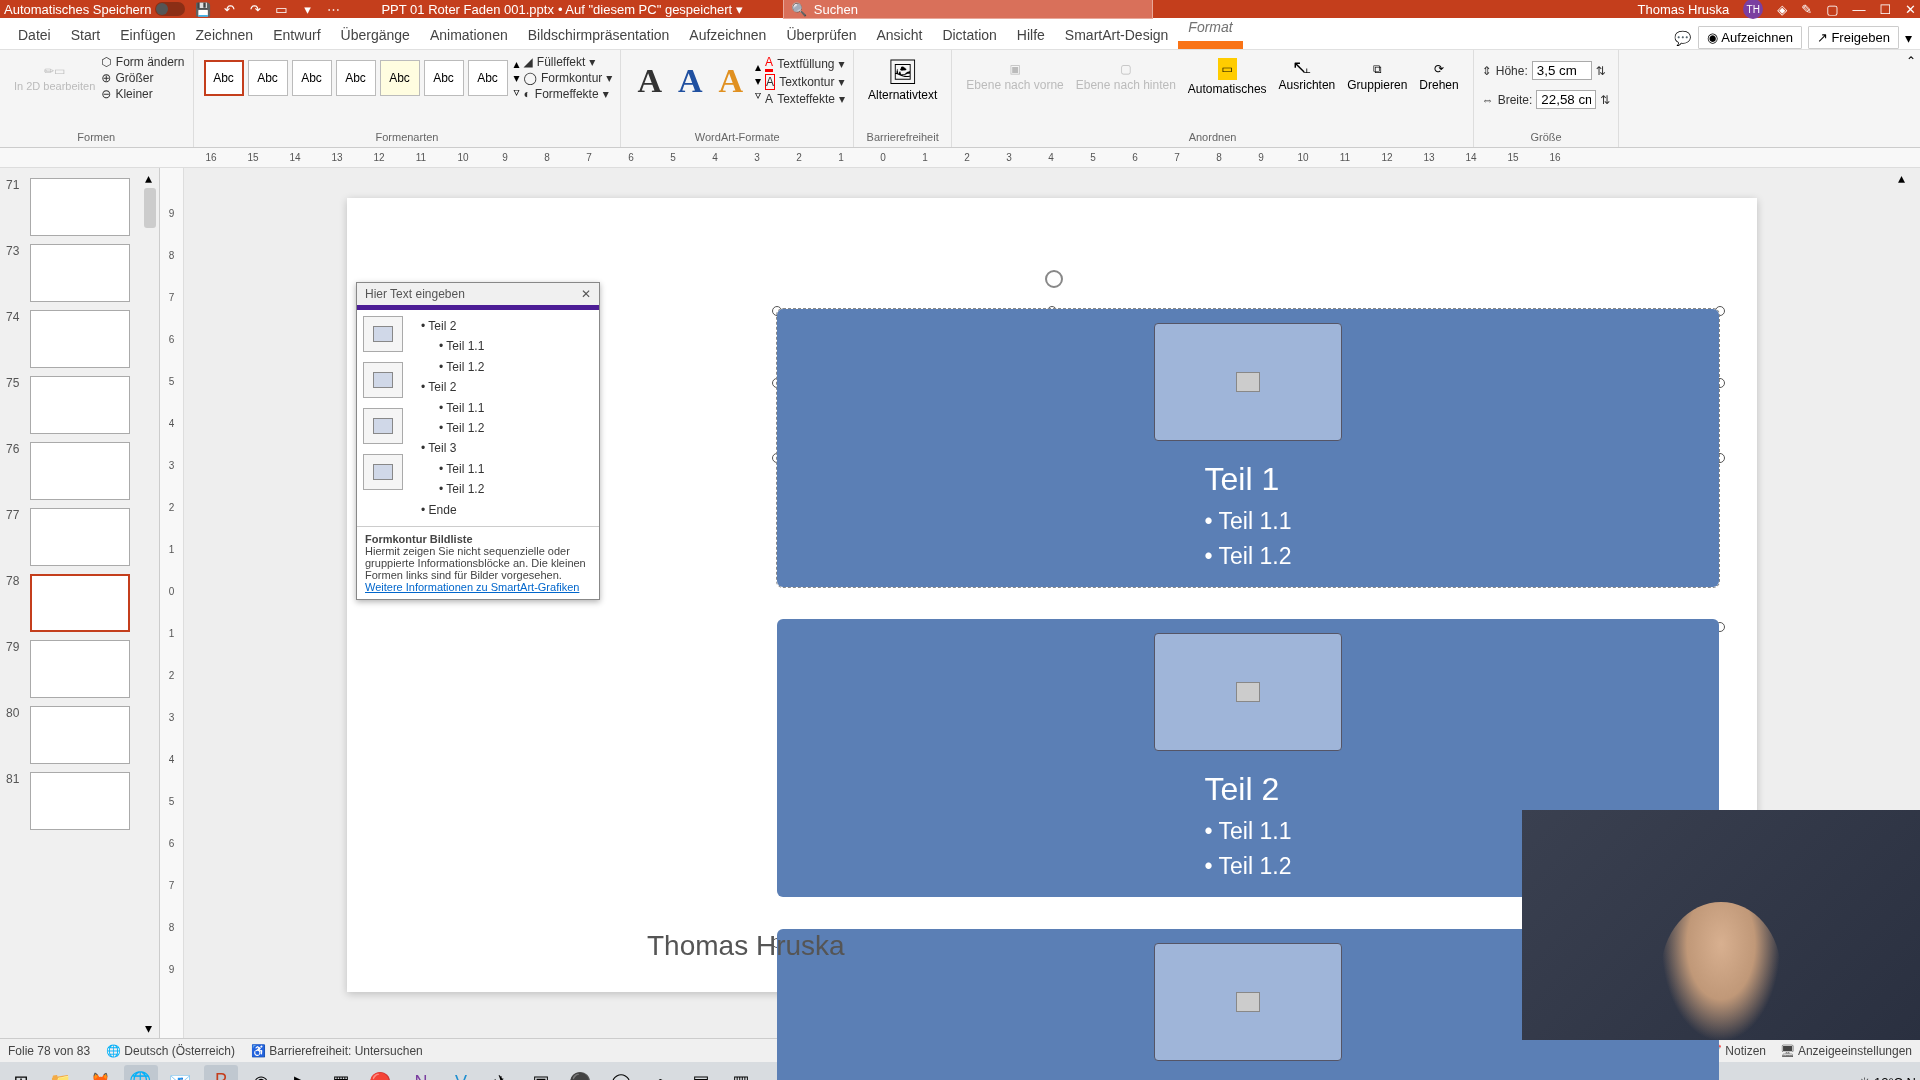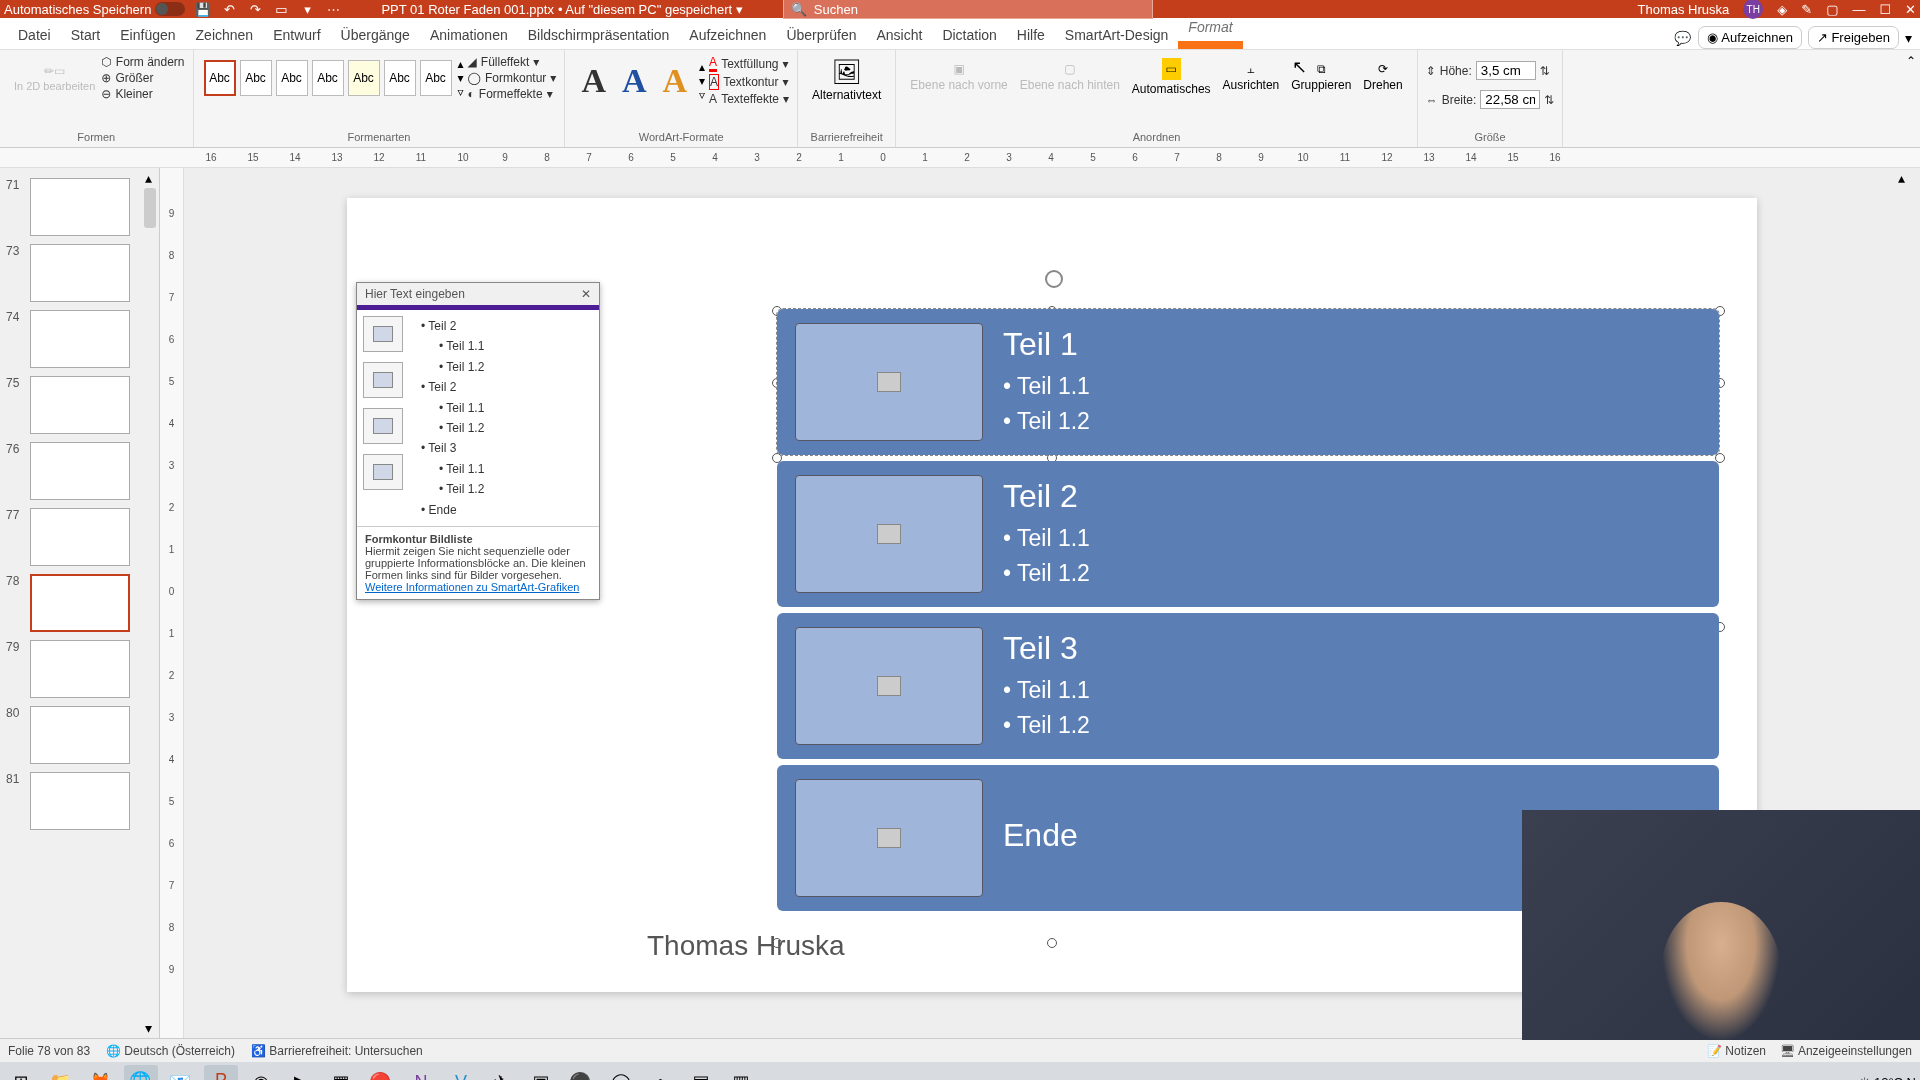--- a/index.html
+++ b/index.html
@@ -16,29 +16,29 @@
 .titlebar .search { margin-left: 40px; background: #D9705A; height: 20px; width: 370px; display: flex; align-items: center; padding: 0 8px; border: 1px solid #E8A89A; }
 .titlebar .right { margin-left: auto; display: flex; align-items: center; gap: 14px; }
 .titlebar .avatar { width: 20px; height: 20px; border-radius: 50%; background: #7B3FA0; display: flex; align-items: center; justify-content: center; font-size: 10px; }
 .titlebar .wbtns { display: flex; gap: 14px; }
 
 
 .tabs { background: #fff; border-bottom: 1px solid #e0e0e0; height: 32px; display: flex; align-items: flex-end; padding: 0 8px; font-size: 14px; }
 .tabs .tab { padding: 6px 10px; cursor: pointer; color: #444; }
 .tabs .tab.active { border-bottom: 8px solid #f97316; color: #737373; font-style: italic; }
 .tabs .rightt { margin-left: auto; display: flex; align-items: center; gap: 6px; }
-.tabs .btnpill { border: 1px solid #ccc; padding: 3px 8px; border-radius: 7px; font-size: 13px; }
+.tabs .btnpill { border: 1px solid #ccc; padding: 3px 8px; border-radius: 1px; font-size: 13px; }
 
 
 .ribbon { background: #f5f5f5; height: 98px; display: flex; border-bottom: 1px solid #ccc; font-size: 12px; position: relative; }
 .ribbon .group { border-right: 1px solid #ddd; padding: 4px 8px; display: flex; flex-direction: column; }
 .ribbon .group .label { margin-top: auto; text-align: center; color: #666; font-size: 11px; padding-top: 2px; }
 .ribbon .bigbtn { display: flex; flex-direction: column; align-items: center; justify-content: center; padding: 4px 6px; gap: 2px; }
 .ribbon .smallrow { display: flex; align-items: center; gap: 4px; padding: 1px 0; font-size: 12px; color: #333; }
-.ribbon .shapebox { width: 32px; height: 36px; border: 1px solid #bbb; background: #fff; display: flex; align-items: center; justify-content: center; font-size: 12px; margin: 2px; }
+.ribbon .shapebox { width: 40px; height: 36px; border: 1px solid #bbb; background: #fff; display: flex; align-items: center; justify-content: center; font-size: 12px; margin: 2px; }
 .ribbon .shapebox.sel { border: 2px solid #C43E1C; }
 .ribbon .wa { font-size: 34px; font-family: "Times New Roman", serif; font-weight: bold; padding: 0 8px; }
 .disabled { color: #bbb !important; }
 
 
 .ruler-h { height: 20px; background: #f8f8f8; border-bottom: 1px solid #ddd; display: flex; align-items: center; font-size: 10px; color: #555; padding-left: 190px; }
 .ruler-h span { width: 42px; text-align: center; }
 
 
 .main { display: flex; height: 870px; }
@@ -65,21 +65,21 @@
 .textpane .tp-thumb .inner { width: 20px; height: 16px; background: #d0d8e8; border: 1px solid #888; }
 .textpane .tp-list { font-size: 12px; line-height: 1.7; color: #333; }
 .textpane .tp-list .l1 { padding-left: 12px; }
 .textpane .tp-list .l2 { padding-left: 30px; }
 .textpane .tp-foot { border-top: 1px solid #ccc; padding: 6px 8px; font-size: 11px; color: #444; }
 .textpane .tp-foot b { font-weight: bold; }
 .textpane .tp-foot a { color: #0066cc; text-decoration: underline; }
 
 
 .smartart { position: absolute; left: 430px; top: 111px; width: 942px; }
-.sa-item { background: #5B7FB5; border-radius: 6px; margin-bottom: 6px; padding: 14px 18px; display: flex; gap: 20px; align-items: center; color: #fff; position: relative; }
+.sa-item { background: #5B7FB5; border-radius: 6px; margin-bottom: 32px; padding: 14px 18px; display: flex; gap: 20px; align-items: center; color: #fff; position: relative; flex-direction: column; }
 .sa-item.selected { outline: 1px dashed #888; }
 .sa-pic { width: 188px; height: 118px; background: #9FB5D9; border: 1px solid #556; border-radius: 4px; display: flex; align-items: center; justify-content: center; }
 .sa-pic .picicon { width: 24px; height: 20px; background: #ccc; border: 1px solid #888; }
 .sa-text h3 { font-size: 32px; font-weight: normal; margin-bottom: 6px; }
 .sa-text .bull { font-size: 23px; line-height: 1.5; }
 .handle { width: 10px; height: 10px; background: #fff; border: 1px solid #555; border-radius: 50%; position: absolute; }
 .rothandle { width: 18px; height: 18px; border: 2px solid #888; border-radius: 50%; position: absolute; }
 .slide-footer { position: absolute; bottom: 30px; left: 300px; font-size: 28px; color: #555; }
 
 

